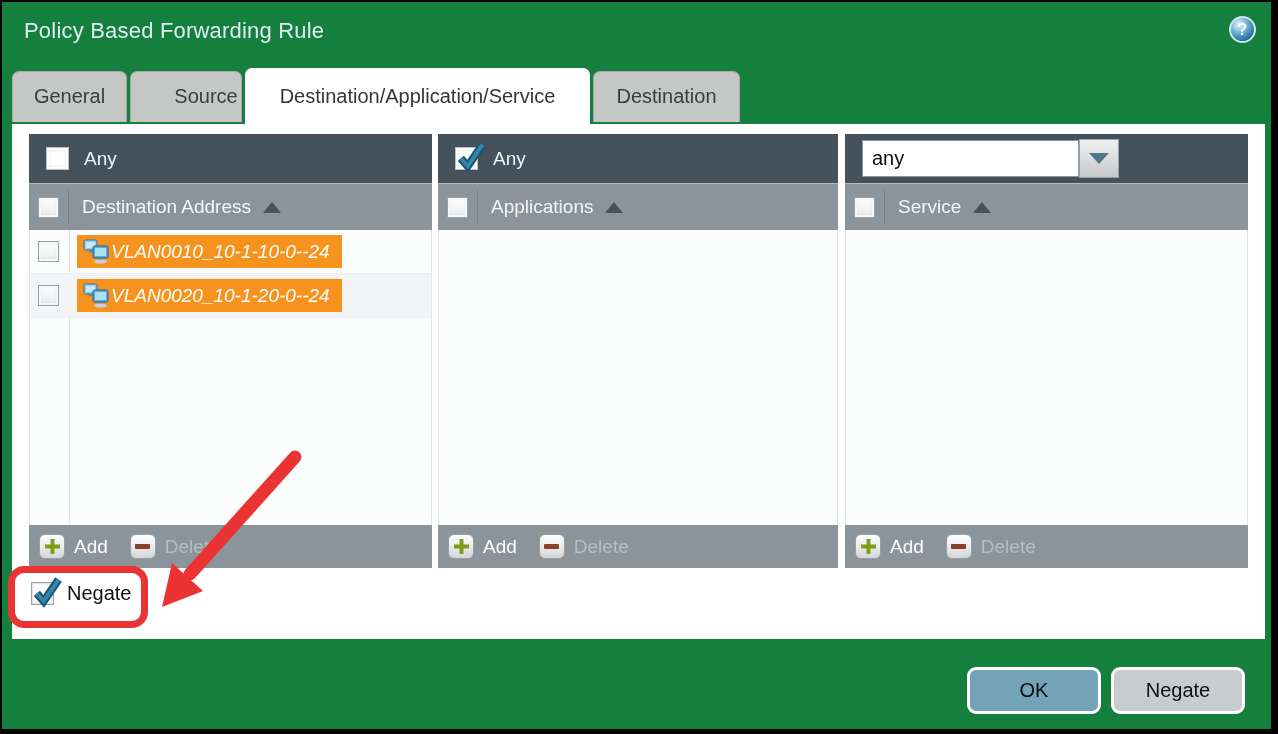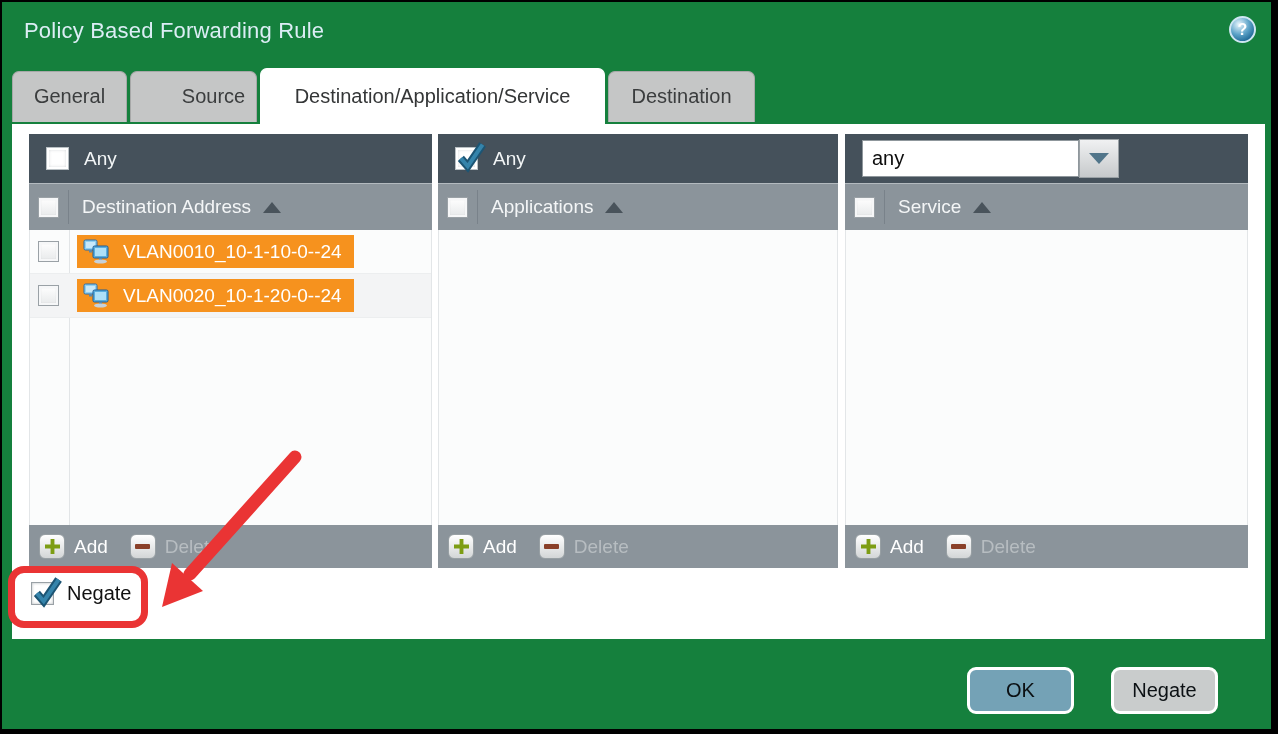--- a/index.html
+++ b/index.html
@@ -12,21 +12,21 @@
   .help { position:absolute; left:1227px; top:14px; width:27px; height:27px; border-radius:50%;
           background:radial-gradient(circle at 35% 28%, #e9f6fd, #5ea4c9 45%, #1d6795 80%);
           border:2px solid #cfe6f2; display:flex; align-items:center; justify-content:center;
           color:#fff; font-weight:bold; font-size:16px; cursor:pointer; }
 
   
   .tabs { position:absolute; left:10px; top:66px; height:56px; display:flex; gap:3px; align-items:center; }
   .tab { height:51px; background:#c5c6c6; border-radius:7px 7px 0 0; border:1px solid #a7a8a8; border-bottom:none;
          display:flex; align-items:center; justify-content:center; font-size:20px; color:#3b3d3e; cursor:pointer; }
   .tab.active { height:56px; background:#ffffff; border-color:#ffffff; color:#343637; z-index:3; }
-  .tab-general { width:115px; } .tab-source { width:127px;padding-left:40px; } .tab-das { width:345px; } .tab-forwarding { width:147px; }
+  .tab-general { width:115px; } .tab-source { width:112px;padding-left:40px; } .tab-das { width:345px; } .tab-forwarding { width:147px; }
 
   
   .content { position:absolute; left:10px; top:122px; width:1253px; height:515px; background:#ffffff; z-index:2; }
 
   .panel { position:absolute; top:10px; height:434px; display:flex; flex-direction:column; }
   .panel-1 { left:17px; width:403px; } .panel-2 { left:426px; width:400px; } .panel-3 { left:833px; width:403px; }
 
   .p-any { height:49px; background:#45515b; display:flex; align-items:center; padding-left:17px; flex:none; }
   .p-any .lbl { color:#f2f5f6; font-size:19px; margin-left:15px; }
   .p-header { height:47px; background:#8b949b; border-top:1px solid #b3babf; display:flex; align-items:center; padding-left:9px; flex:none; }
@@ -40,21 +40,21 @@
   
   .cb-big { width:23px; height:23px; background:#fff; border:1px solid #b9c0c4; box-shadow:inset 0 0 0 2px #fff, inset 0 0 4px rgba(70,80,88,.55); position:relative; flex:none; cursor:pointer; }
   .cb-sm  { width:21px; height:21px; background:linear-gradient(#ffffff,#e7e9ea); border:1px solid #9aa1a6; box-shadow:inset 0 0 0 2px #f6f7f8, inset 0 0 3px rgba(70,80,88,.5); position:relative; flex:none; cursor:pointer; }
   .check-svg { position:absolute; left:-2px; top:-8px; overflow:visible; pointer-events:none; }
 
   
   .bodyline { position:absolute; left:39px; top:0; bottom:0; width:1px; background:#e2e5e7; }
   .row { height:44px; display:flex; align-items:center; padding-left:8px; border-bottom:1px solid #eceeef; position:relative; }
   .row.alt { background:#f3f4f5; }
   .chip { margin-left:18px; height:33px; background:#f6921e; color:#fff; display:inline-flex; align-items:center;
-          padding:0 12px 0 6px; font-size:19px; gap:12px; cursor:pointer; white-space:nowrap; }
+          padding:0 12px 0 6px; font-size:19px; gap:0; cursor:pointer; white-space:nowrap;font-style:italic; }
 
   
   .tool { display:flex; align-items:center; gap:9px; cursor:pointer; }
   .tool .txt { color:#fff; font-size:19px; }
   .tool.disabled .txt { color:#b7bdc1; }
   .tool-ic { width:26px; height:25px; border-radius:6px; background:linear-gradient(#ffffff,#d3d6d7);
              border:1px solid #98a0a4; display:flex; align-items:center; justify-content:center; flex:none; }
 
   
   .dd { display:flex; align-items:center; margin-left:0; cursor:pointer; }
@@ -67,21 +67,21 @@
   
   .negate { position:absolute; left:19px; top:458px; display:flex; align-items:center; gap:13px; }
   .negate .lbl { font-size:20px; color:#111; }
   .cb-negate { width:23px; height:23px; background:#fff; border:1px solid #9aa1a6; box-shadow:inset 0 0 3px rgba(70,80,88,.4); position:relative; cursor:pointer; }
 
   
   .anno-box { position:absolute; left:8px; top:566px; width:140px; height:62px; border:7px solid #ea3434; border-radius:16px; z-index:6; pointer-events:none; }
   .anno-arrow { position:absolute; left:0; top:0; z-index:6; pointer-events:none; }
 
   
-  .btn { position:absolute; top:665px; width:107px; height:47px; border:3px solid #ffffff; border-radius:9px;
+  .btn { position:absolute; top:665px; width:134px; height:47px; border:3px solid #ffffff; border-radius:9px;
          display:flex; align-items:center; justify-content:center; font-size:20px; color:#0b1013; cursor:pointer; }
   .btn-ok { left:965px; background:#74a2b6; }
   .btn-cancel { left:1109px; background:#c9cccc; }
 </style>
 </head>
 <body>
 
 <div class="frame">
   <div class="dialog">
 

